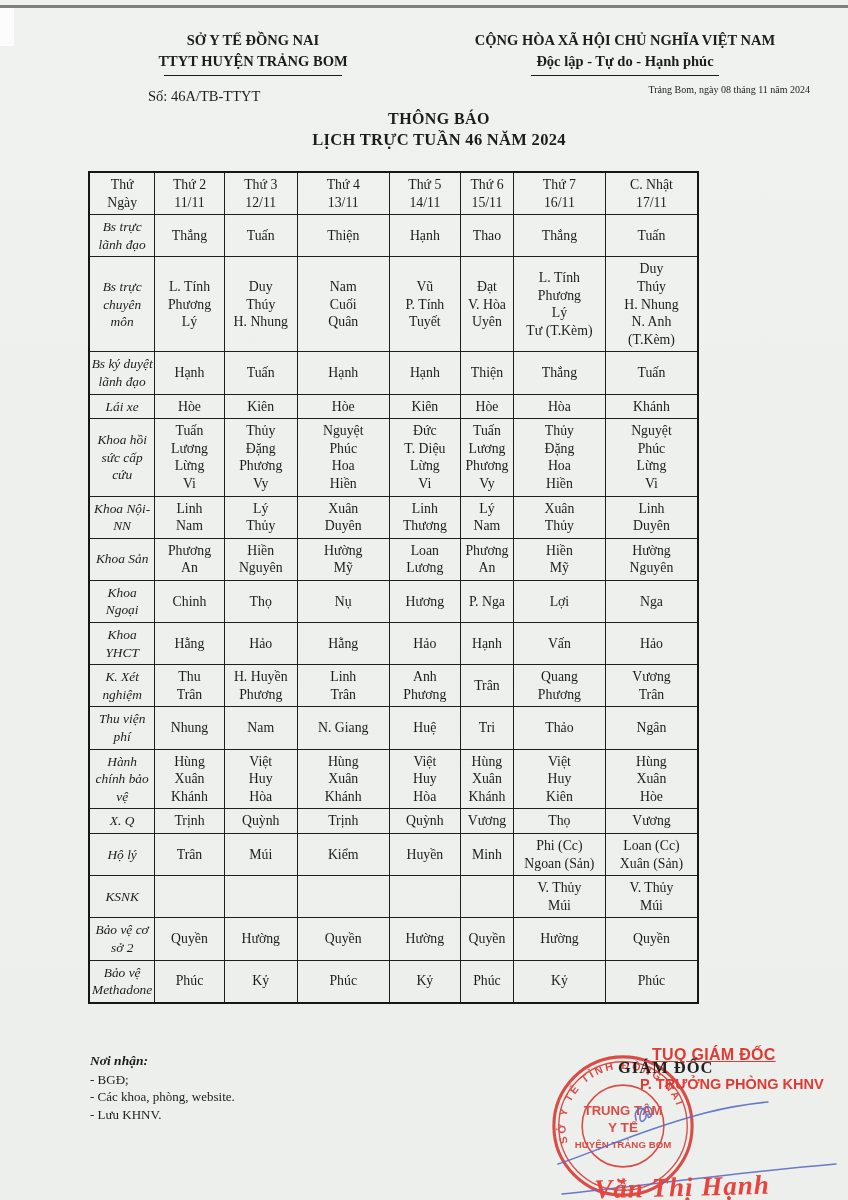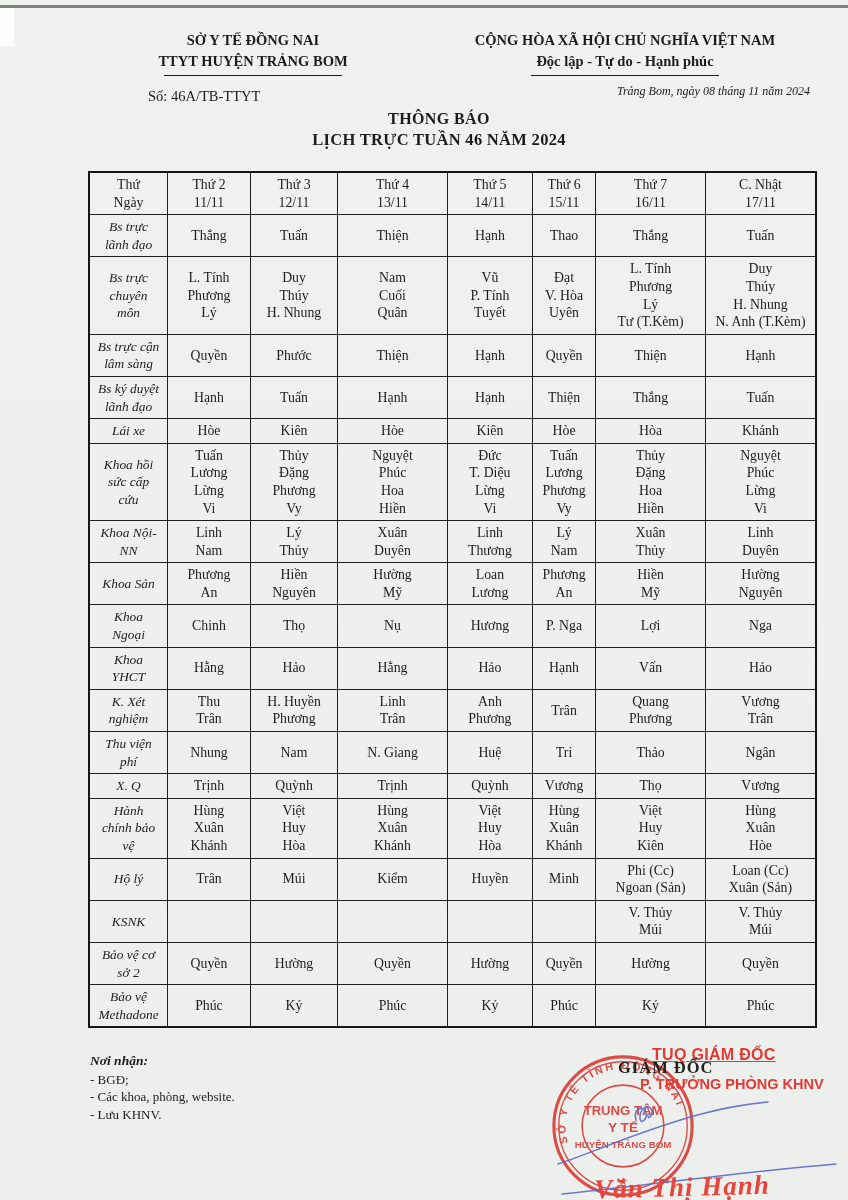--- a/index.html
+++ b/index.html
@@ -36,30 +36,30 @@
     font-weight:bold; font-size:14.5px; line-height:21px;
   }
   .hdr-rule { height:1.4px; background:#1c1c1c; margin:3px auto 0 auto; }
   .hdr-left  .hdr-rule { width:178px; }
   .hdr-right .hdr-rule { width:188px; }
 
   .doc-number {
     position:absolute; top:88px; left:148px; font-size:14.5px;
   }
   .place-date {
-    position:absolute; top:84px; right:38px; font-size:12px; font-style:italic;
+    position:absolute; top:84px; right:38px; font-size:10px; 
   }
 
   .title-block { position:absolute; top:110px; left:11px; width:100%; text-align:center;padding-left:8px; }
   .title-1 { font-size:16px;  font-weight:bold; letter-spacing:.4px; }
   .title-2 { font-size:16.5px; font-weight:bold; margin-top:2px; letter-spacing:.3px;font-family:Liberation Serif, serif; }
   .title-3 { font-size:14px; margin-top:1px; }
 
   
-  .schedule-wrap { position:absolute; top:171px; left:88px; width:729px; }
+  .schedule-wrap { position:absolute; top:171px; left:88px; width:611px; }
   table.schedule {
     width:100%; border-collapse:collapse; table-layout:fixed;
     border:2.2px solid #161616;
   }
   .schedule th, .schedule td {
     border:1.4px solid #1e1e1e;
     text-align:center; vertical-align:middle;
     font-size:13.8px; line-height:17.6px;
     padding:3px 1px;
     white-space:pre-line;
@@ -186,31 +186,20 @@
 V. Hòa
 Uyên</td>
             <td>L. Tính
 Phương
 Lý
 Tư (T.Kèm)</td>
             <td>Duy
 Thúy
 H. Nhung
 N. Anh (T.Kèm)</td>
-          </tr>
-          <tr>
-            <th class="row-label">Bs trực cận
-lâm sàng</th>
-            <td>Quyền</td>
-            <td>Phước</td>
-            <td>Thiện</td>
-            <td>Hạnh</td>
-            <td>Quyền</td>
-            <td>Thiện</td>
-            <td>Hạnh</td>
           </tr>
           <tr>
             <th class="row-label">Bs ký duyệt
 lãnh đạo</th>
             <td>Hạnh</td>
             <td>Tuấn</td>
             <td>Hạnh</td>
             <td>Hạnh</td>
             <td>Thiện</td>
             <td>Thắng</td>
@@ -338,30 +327,20 @@
 phí</th>
             <td>Nhung</td>
             <td>Nam</td>
             <td>N. Giang</td>
             <td>Huệ</td>
             <td>Tri</td>
             <td>Thảo</td>
             <td>Ngân</td>
           </tr>
           <tr>
-            <th class="row-label">X. Q</th>
-            <td>Trịnh</td>
-            <td>Quỳnh</td>
-            <td>Trịnh</td>
-            <td>Quỳnh</td>
-            <td>Vương</td>
-            <td>Thọ</td>
-            <td>Vương</td>
-          </tr>
-          <tr>
             <th class="row-label">Hành
 chính bảo
 vệ</th>
             <td>Hùng
 Xuân
 Khánh</td>
             <td>Việt
 Huy
 Hòa</td>
             <td>Hùng
@@ -374,20 +353,30 @@
 Xuân
 Khánh</td>
             <td>Việt
 Huy
 Kiên</td>
             <td>Hùng
 Xuân
 Hòe</td>
           </tr>
           <tr>
+            <th class="row-label">X. Q</th>
+            <td>Trịnh</td>
+            <td>Quỳnh</td>
+            <td>Trịnh</td>
+            <td>Quỳnh</td>
+            <td>Vương</td>
+            <td>Thọ</td>
+            <td>Vương</td>
+          </tr>
+          <tr>
             <th class="row-label">Hộ lý</th>
             <td>Trân</td>
             <td>Múi</td>
             <td>Kiểm</td>
             <td>Huyền</td>
             <td>Minh</td>
             <td>Phi (Cc)
 Ngoan (Sản)</td>
             <td>Loan (Cc)
 Xuân (Sản)</td>

